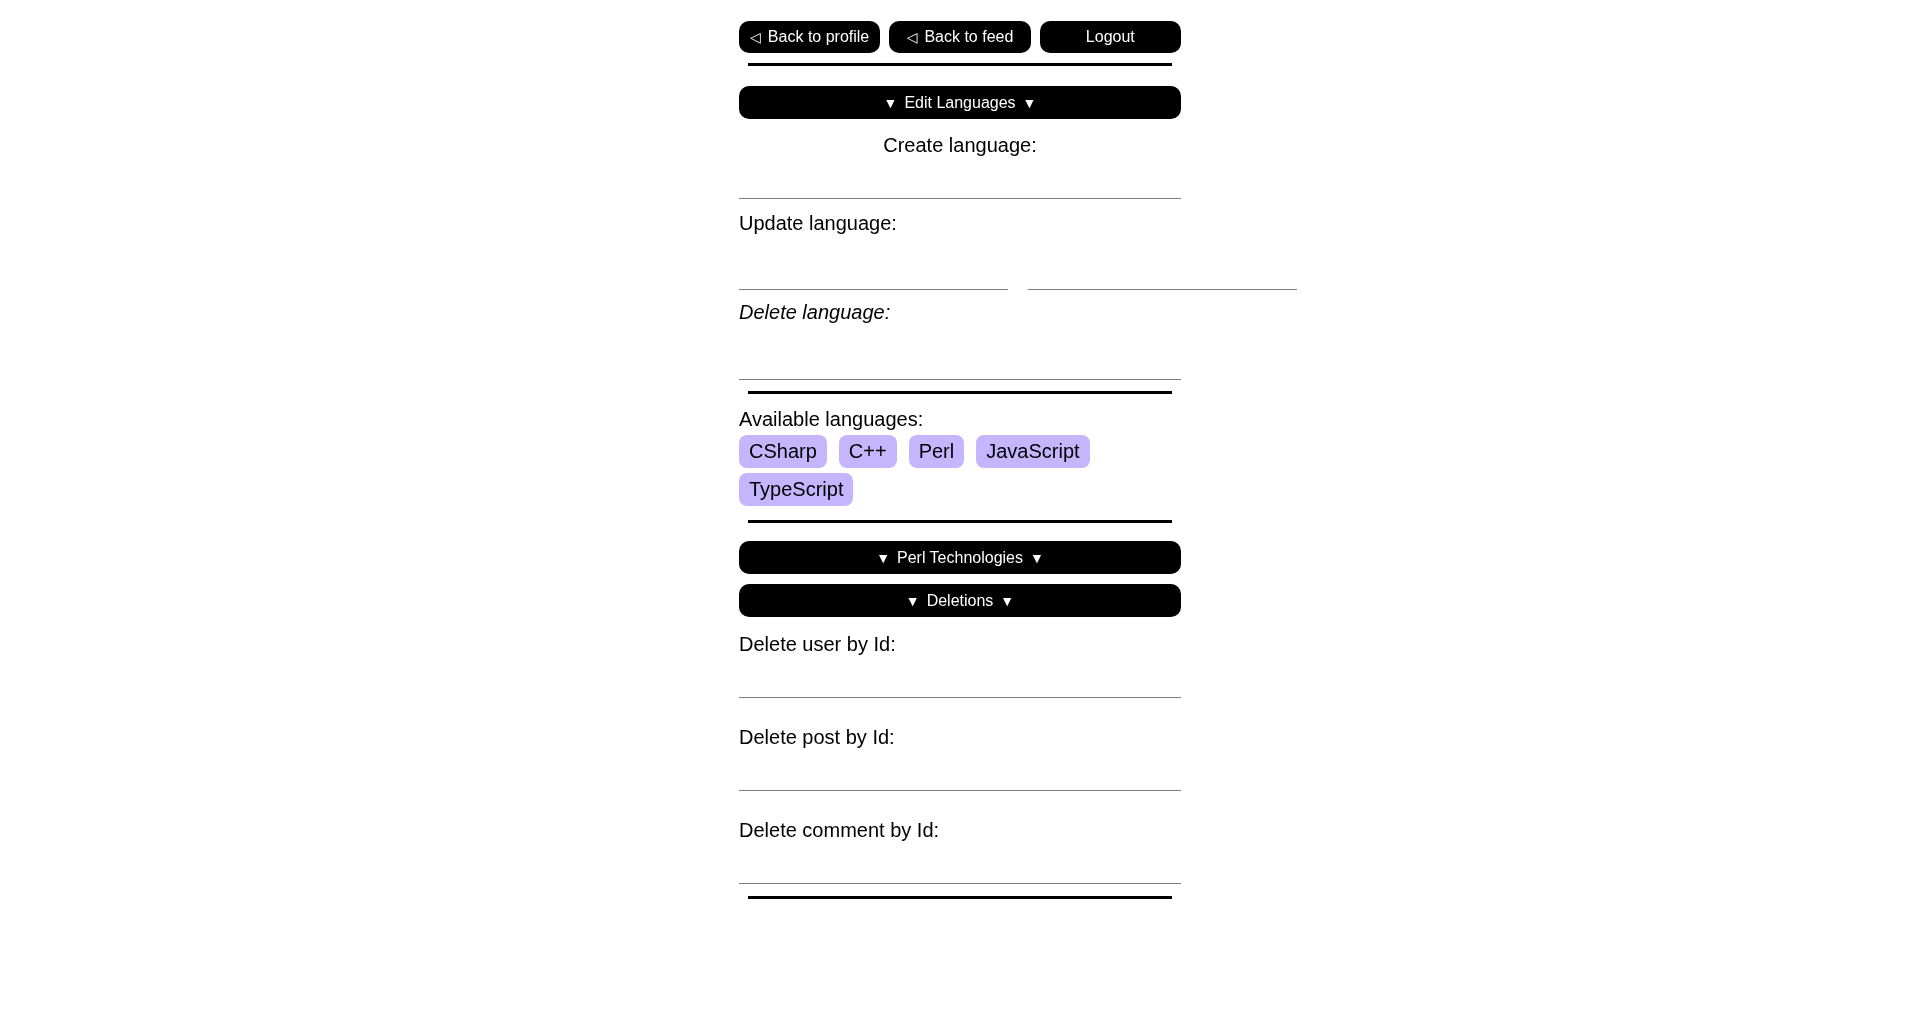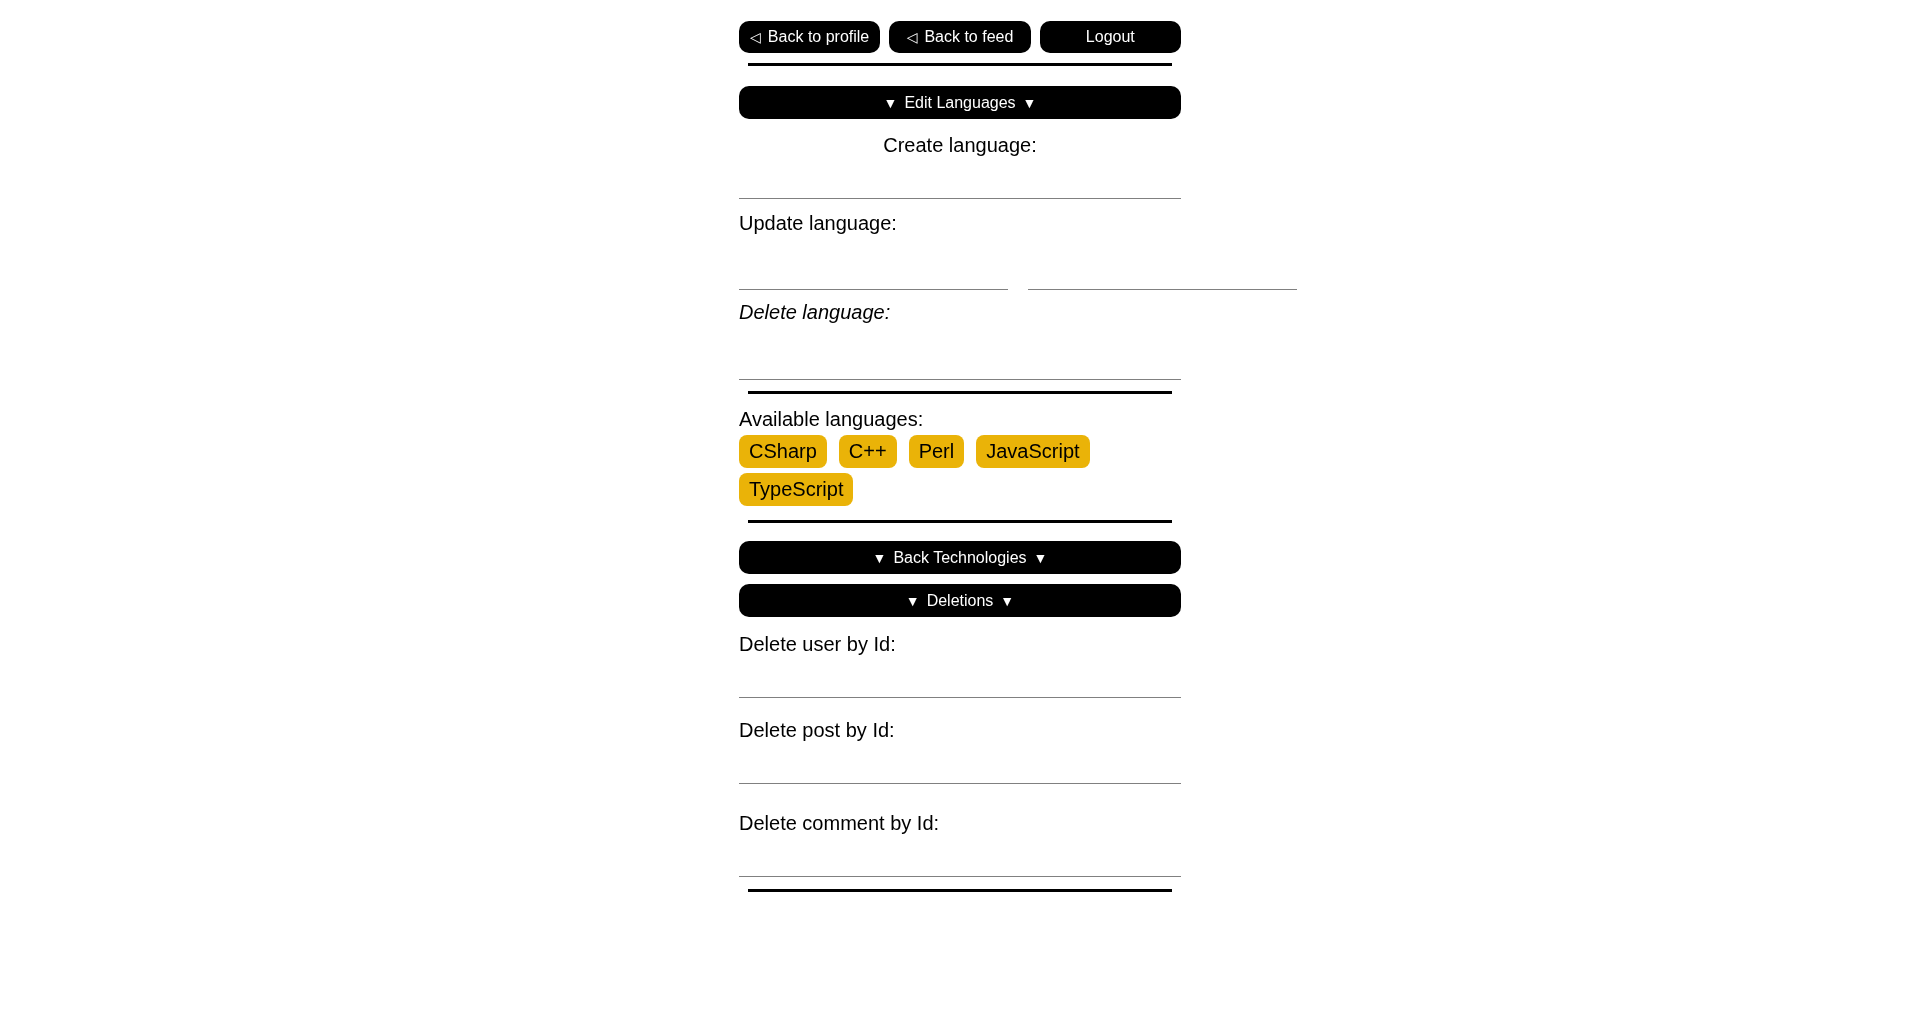--- a/index.html
+++ b/index.html
@@ -65,21 +65,21 @@
   .field-label {
     font-size: 20px;
     line-height: 23px;
     display: block;
   }
   .lbl-create  { margin-top: 15px; text-align: center; }
   .lbl-update  { margin-top: 13px; }
   .lbl-delete  { margin-top: 11px; font-style: italic; }
   .lbl-avail   { margin-top: 0; }
   .lbl-del-user    { margin-top: 16px; }
-  .lbl-del-post    { margin-top: 21px; }
+  .lbl-del-post    { margin-top: 28px; }
   .lbl-del-comment { margin-top: 28px; }
 
   .underline-input {
     display: block;
     width: 100%;
     height: 36px;
     border: none;
     border-bottom: 1px solid #808080;
     background: transparent;
     font-family: "Liberation Sans", sans-serif;
@@ -103,21 +103,21 @@
 
   
   .chips {
     margin-top: 4px;
     display: flex;
     flex-wrap: wrap;
     column-gap: 12px;
     row-gap: 5px;
   }
   .chip {
-    background: #eab308;
+    background: #c4b5fd;
     color: #000000;
     border-radius: 8px;
     padding: 4px 10px;
     font-size: 20px;
     line-height: 25px;
     cursor: default;
   }
 </style>
 </head>
 <body>
@@ -169,21 +169,21 @@
       <span class="chip">Perl</span>
       <span class="chip">JavaScript</span>
       <span class="chip">TypeScript</span>
     </div>
 
     <hr class="black-rule rule-chips">
   </div>
 
   <button class="btn wide-btn">
     <span class="tri">▼</span>
-    <span>Back Technologies</span>
+    <span>Perl Technologies</span>
     <span class="tri">▼</span>
   </button>
 
   <button class="btn wide-btn deletions-btn">
     <span class="tri">▼</span>
     <span>Deletions</span>
     <span class="tri">▼</span>
   </button>
 
   <div>

